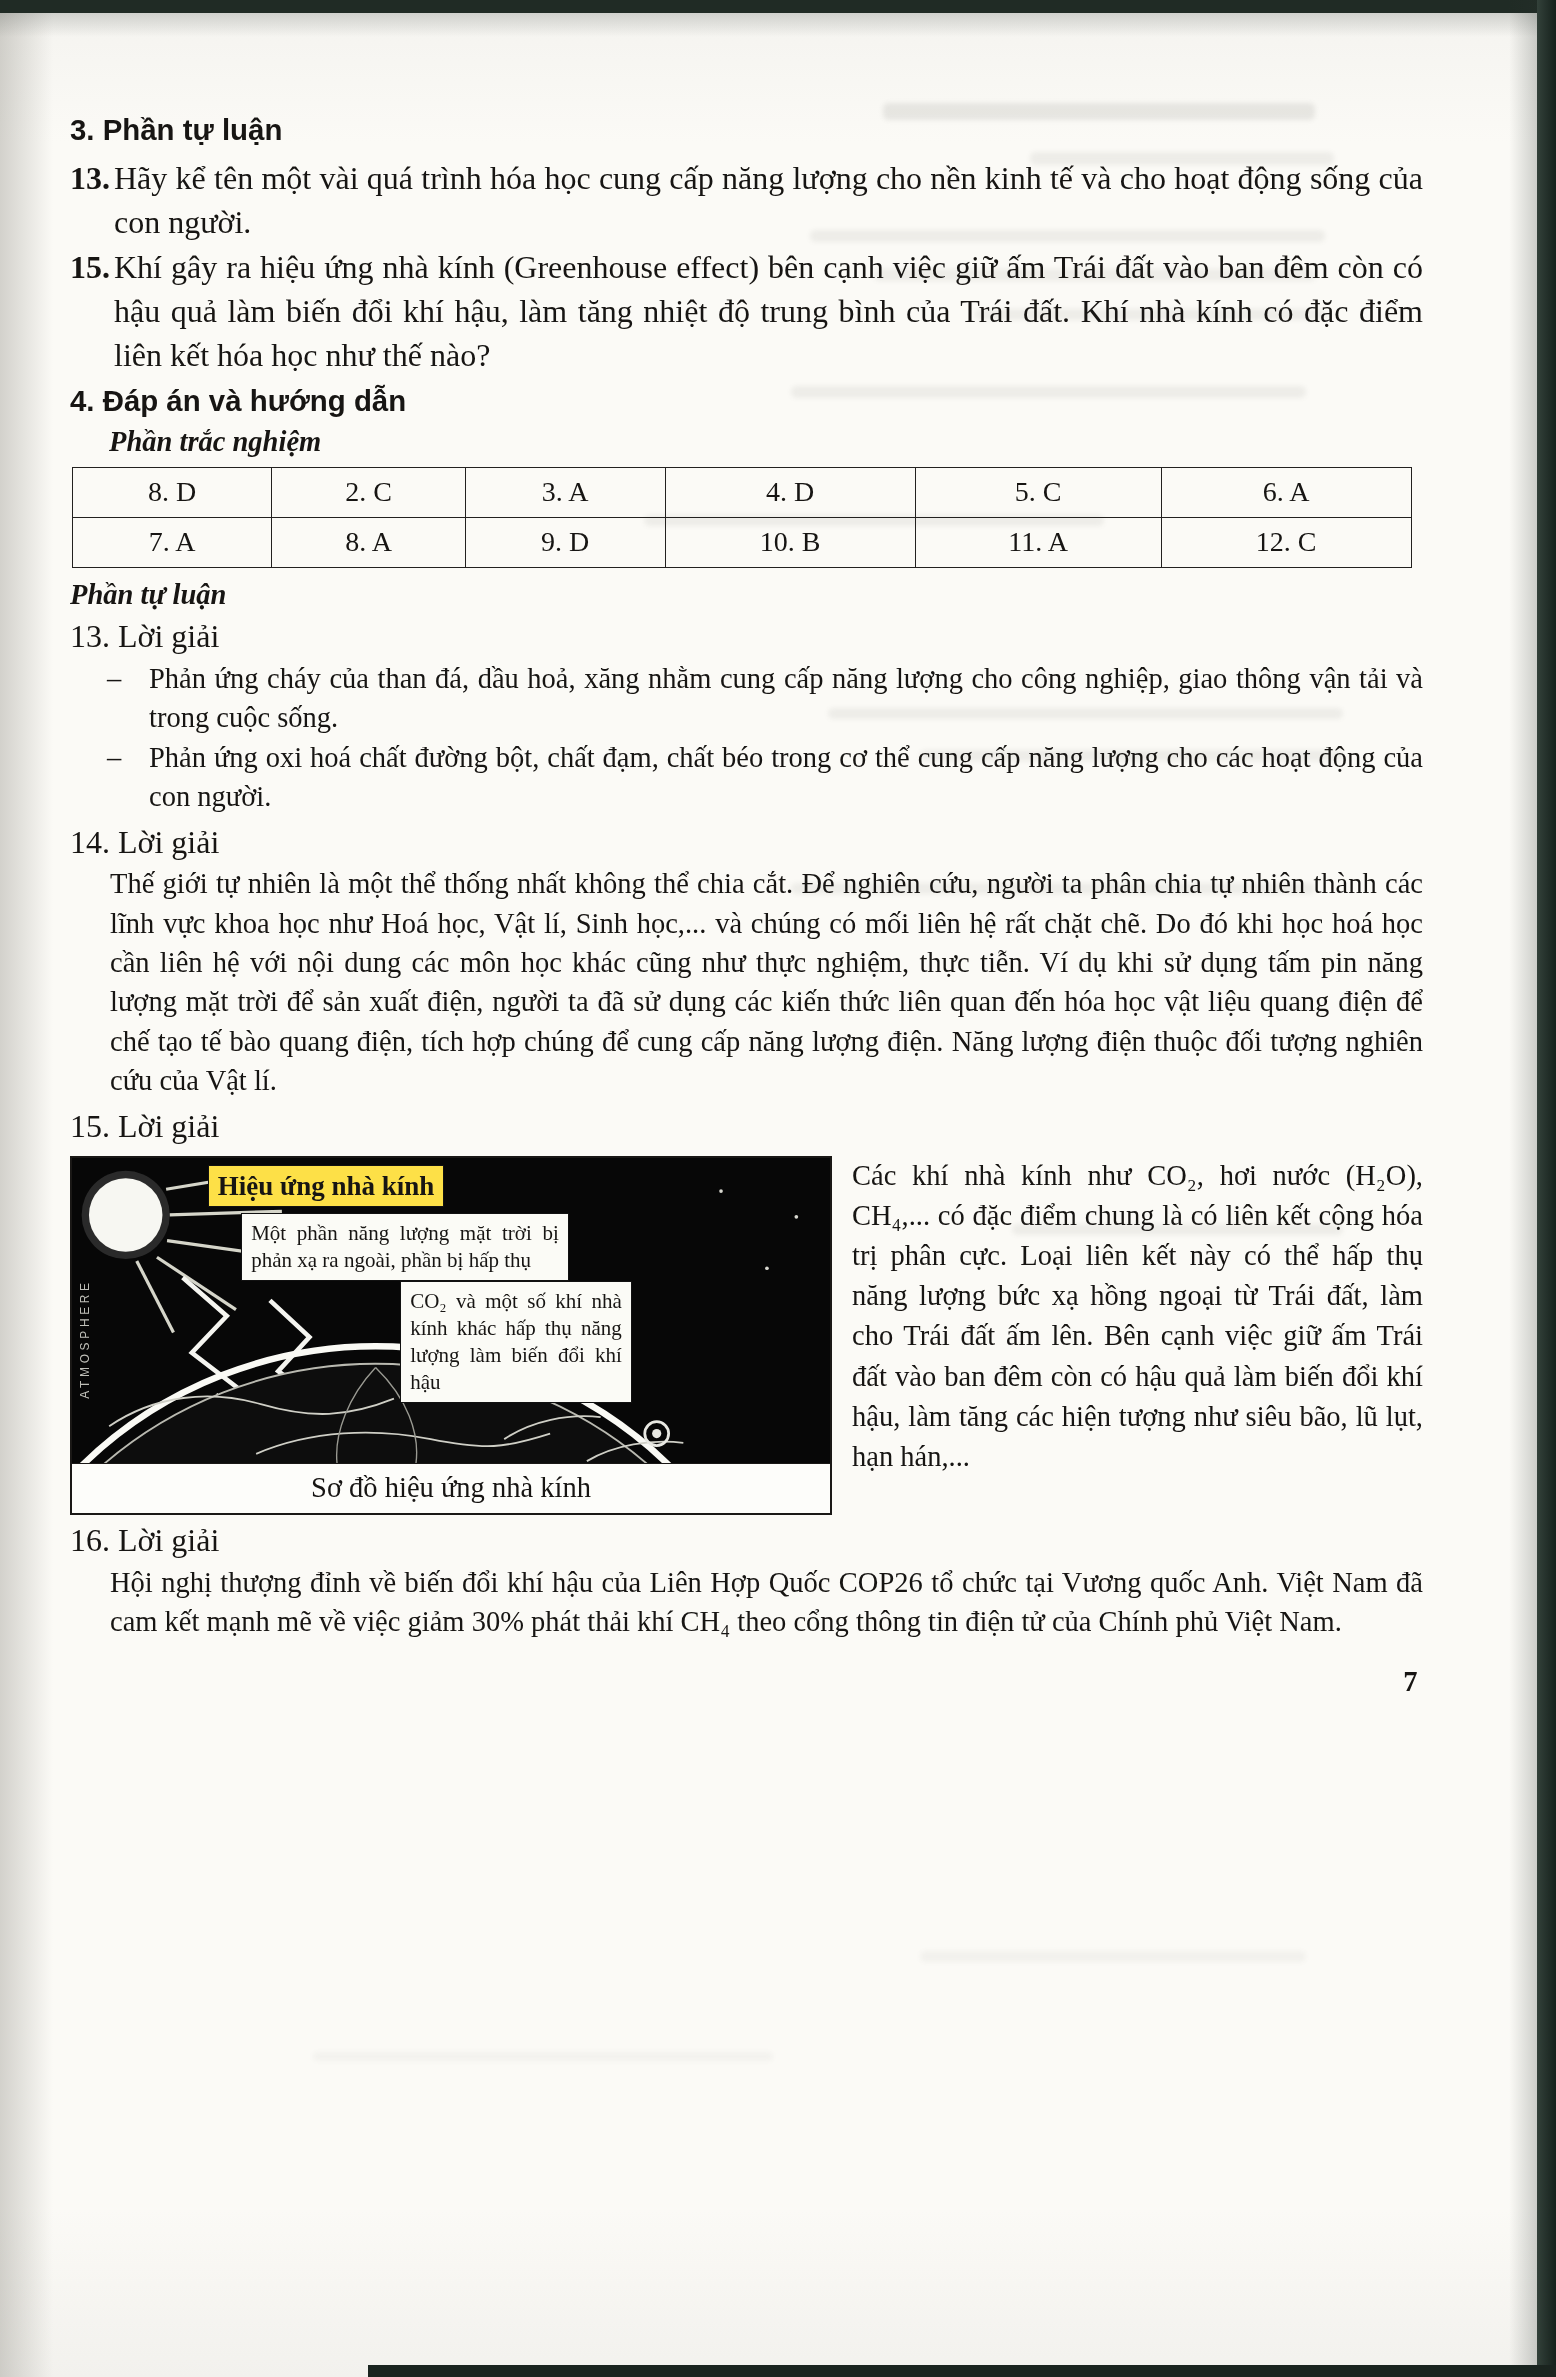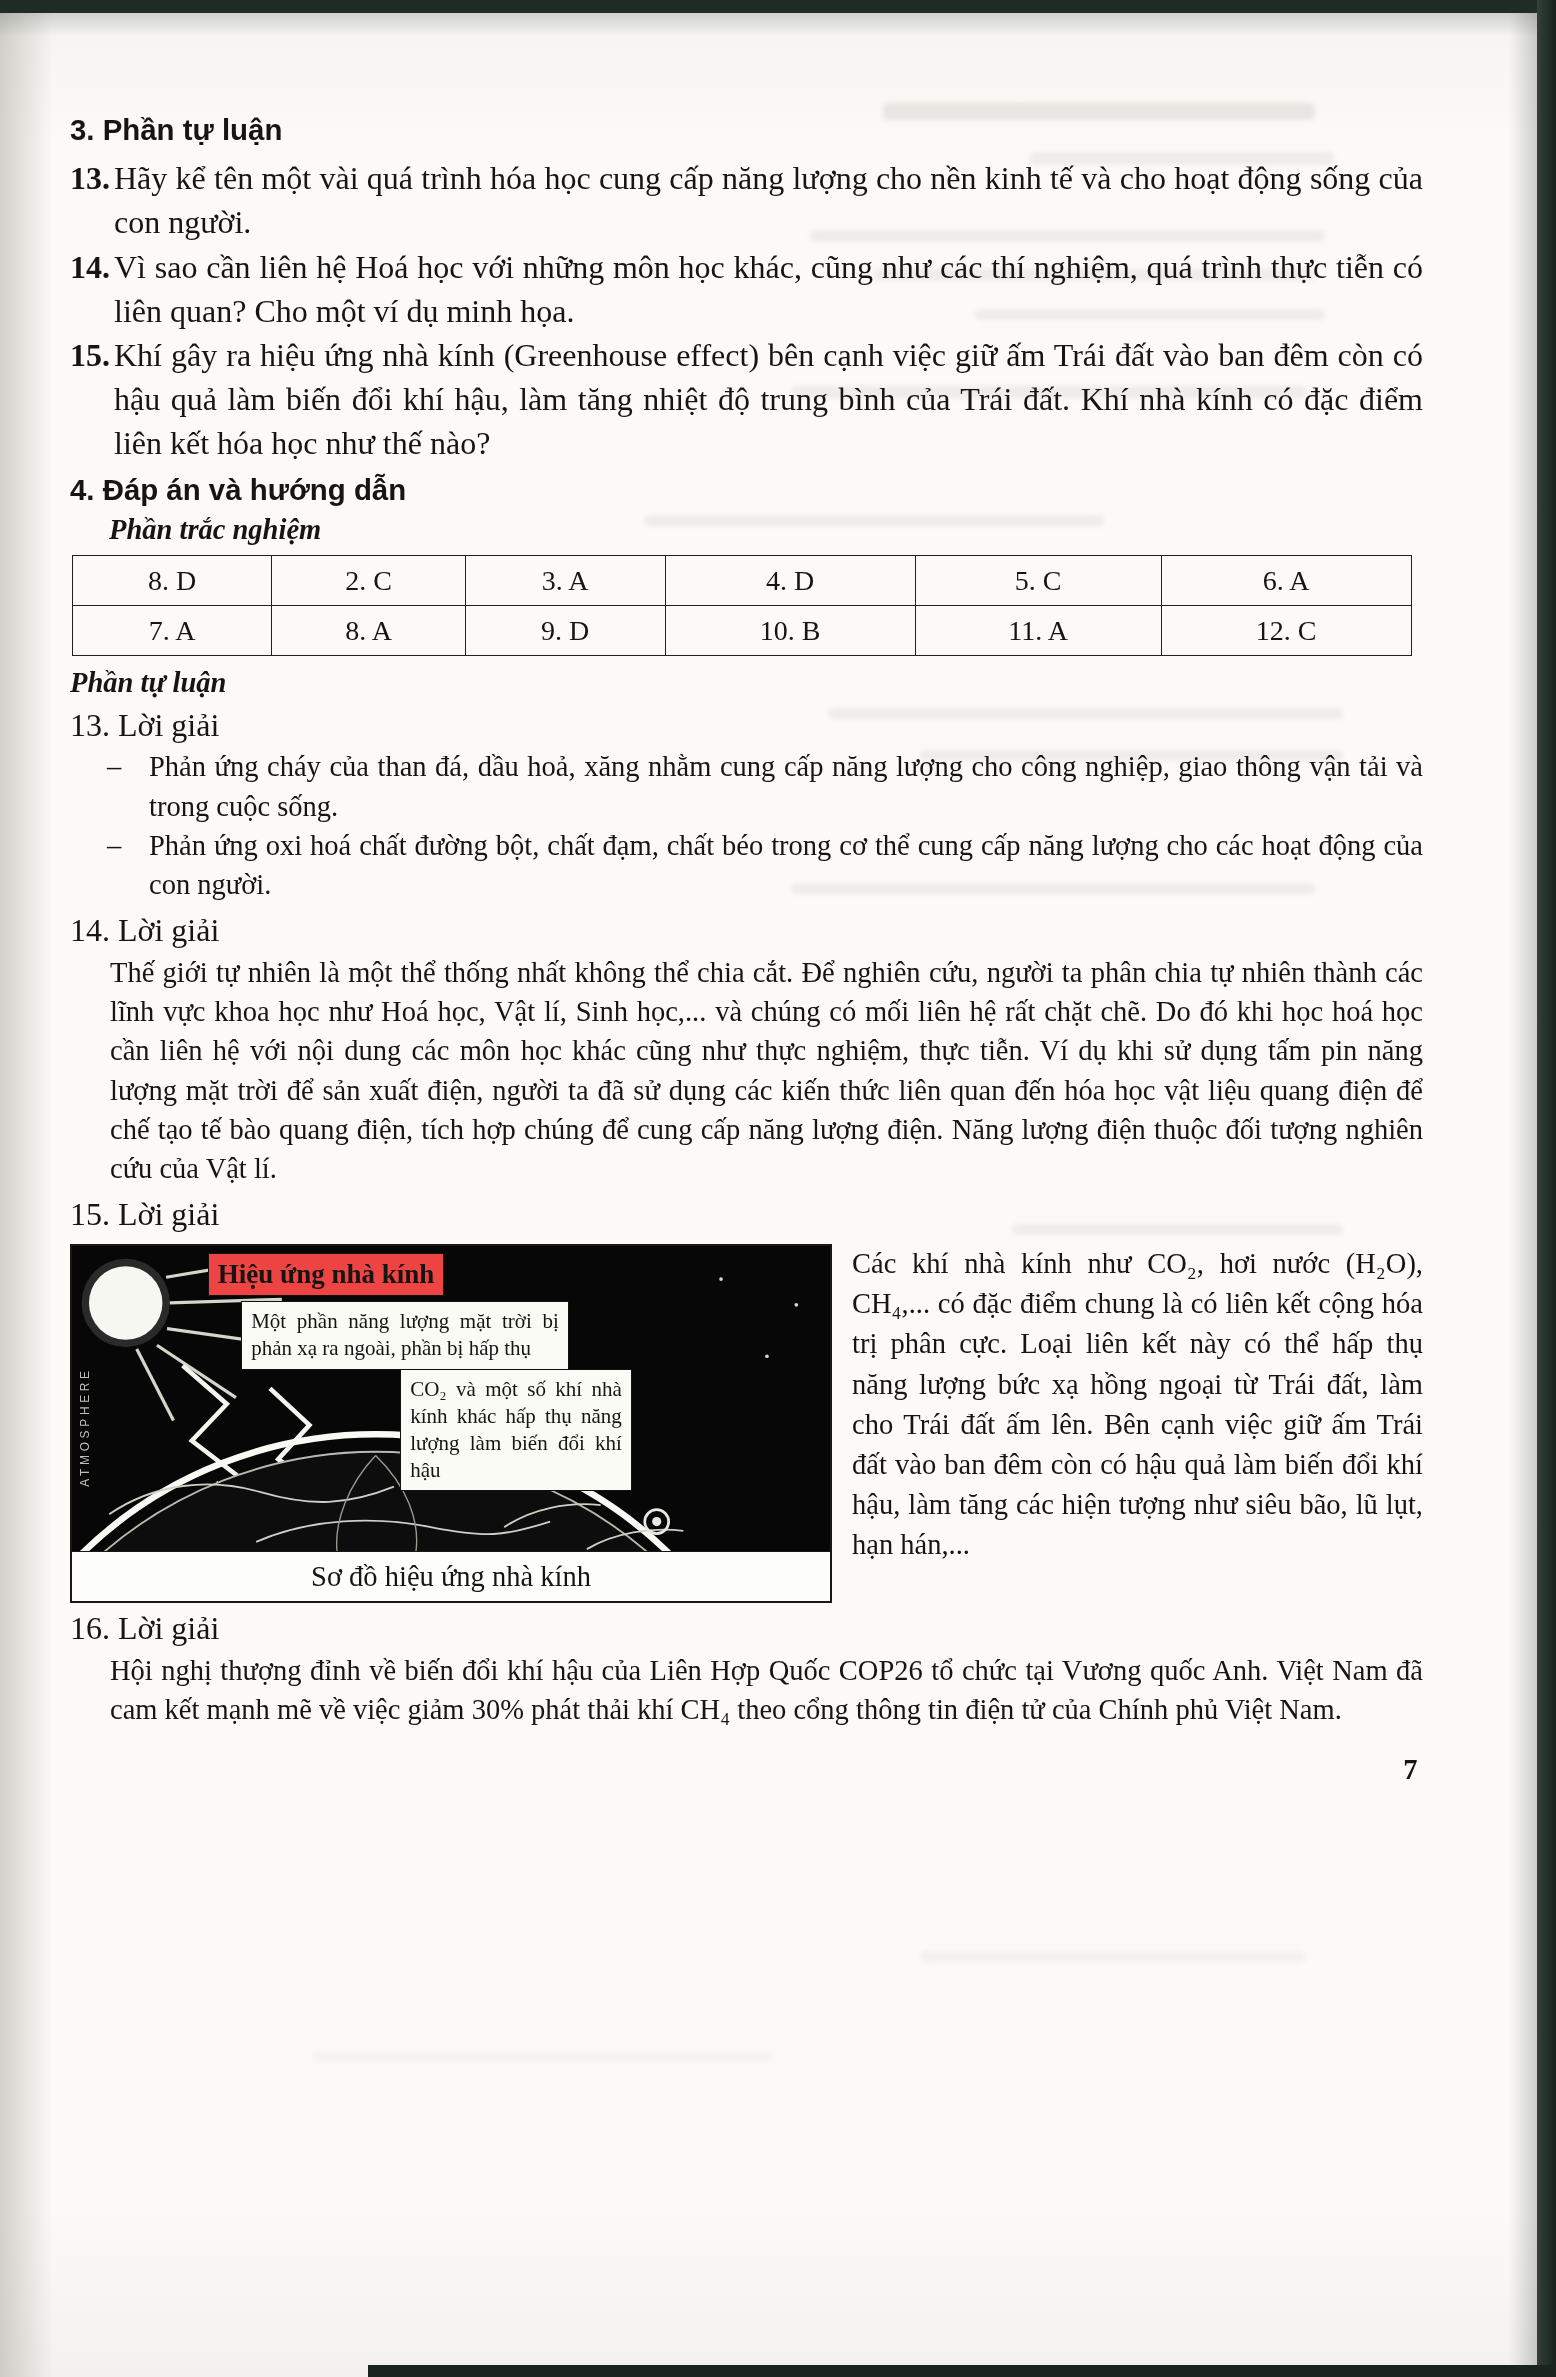--- a/index.html
+++ b/index.html
@@ -37,21 +37,21 @@
   .sol-label { font-weight:normal; font-size:32px; margin:7.4px 0 3.7px; }
   .sol-item { display:flex; margin-left:37px; font-size:28.5px; line-height:1.38; text-align:justify; }
   .sol-dash { flex:none; width:42px; }
   .sol-itext { flex:1; }
   .sol-body { margin-left:40px; font-size:28.5px; line-height:1.38; text-align:justify; }
   
   .fig-row { display:flex; gap:20px; margin:11px 0 5.5px; }
   .figure { flex:none; width:762px; border:2.8px solid #1a1816; background:#fdfdfa; }
   .fig-black { position:relative; height:305px; background:#070707; overflow:hidden; }
   .fig-black svg { position:absolute; left:0; top:0; }
-  .fig-titlebox { position:absolute; left:136px; top:7.4px; width:236px; background:#ef4444;
+  .fig-titlebox { position:absolute; left:136px; top:7.4px; width:236px; background:#fde047;
     border:1.8px solid #111; text-align:center; font-weight:bold; font-size:27px; padding:4.6px 7.4px; }
   .fig-box { position:absolute; background:#fbfbf6; border:1.8px solid #111;
     font-size:21px; line-height:1.28; padding:6.4px 9.2px; text-align:justify; }
   .fig-box1 { left:169px; top:55px; width:328px; }
   .fig-box2 { left:328px; top:123px; width:232px; }
   .fig-caption { height:50px; border-top:1.8px solid #1a1816; display:flex; align-items:center;
     justify-content:center; font-size:28.5px; background:#fdfdfa; }
   .fig-sidetext { flex:1; font-size:28.5px; line-height:1.41; text-align:justify; }
   .pageno { text-align:right; font-weight:bold; font-size:28.5px; margin-top:24px; padding-right:5.5px; }
 </style>
@@ -82,24 +82,20 @@
   <div class="edge-bottom"></div>
 
   <div class="content">
 
     <div class="h-sans heading3">3. Phần tự luận</div>
 
     <div>
       <div class="q">
         <span class="qnum">13.</span>
         <span class="qtext">Hãy kể tên một vài quá trình hóa học cung cấp năng lượng cho nền kinh tế và cho hoạt động sống của con người.</span>
-      </div>
-      <div class="q">
-        <span class="qnum">14.</span>
-        <span class="qtext">Vì sao cần liên hệ Hoá học với những môn học khác, cũng như các thí nghiệm, quá trình thực tiễn có liên quan? Cho một ví dụ minh họa.</span>
       </div>
       <div class="q">
         <span class="qnum">15.</span>
         <span class="qtext">Khí gây ra hiệu ứng nhà kính (Greenhouse effect) bên cạnh việc giữ ấm Trái đất vào ban đêm còn có hậu quả làm biến đổi khí hậu, làm tăng nhiệt độ trung bình của Trái đất. Khí nhà kính có đặc điểm liên kết hóa học như thế nào?</span>
       </div>
     </div>
 
     <div class="h-sans heading4">4. Đáp án và hướng dẫn</div>
     <div class="subhead indent">Phần trắc nghiệm</div>
 

